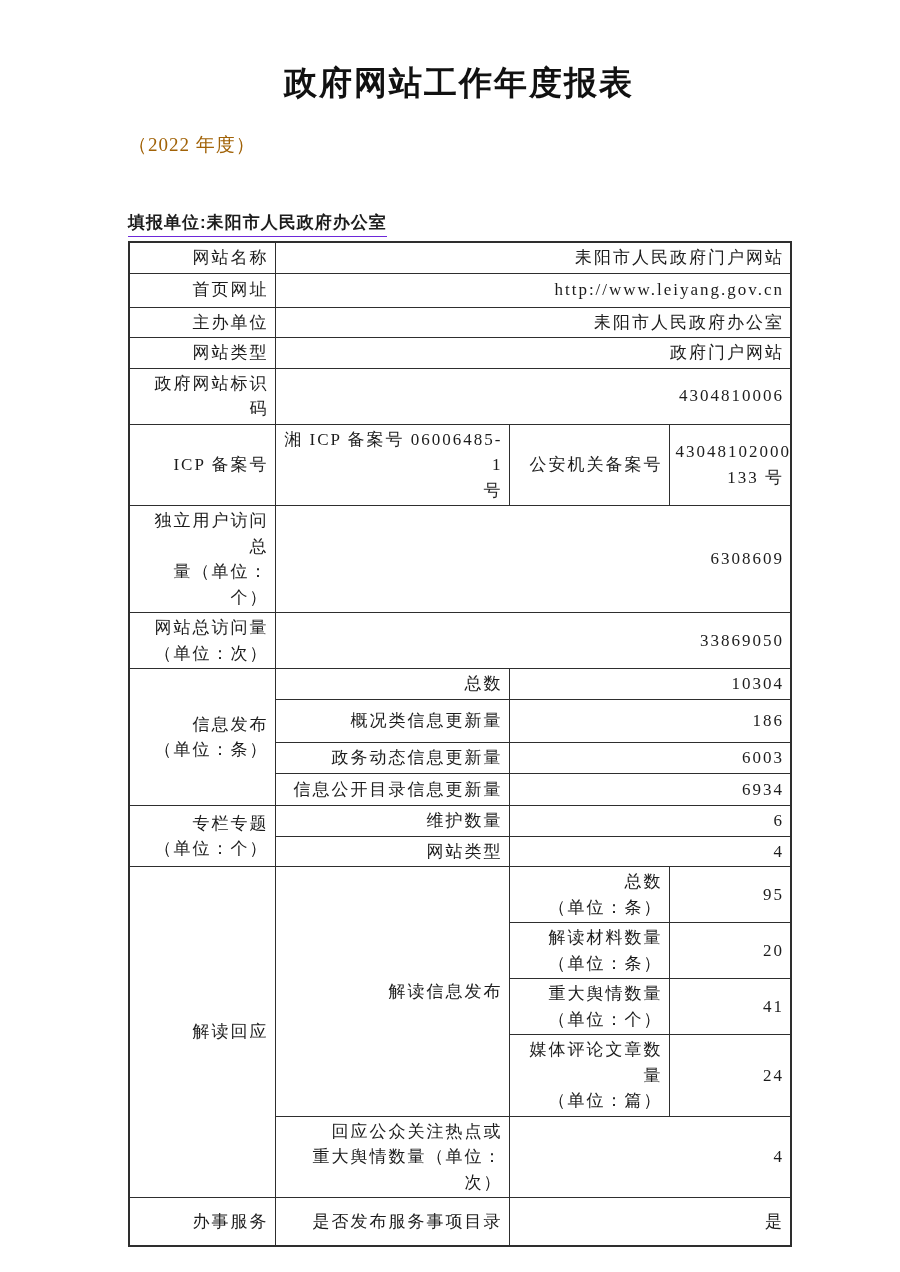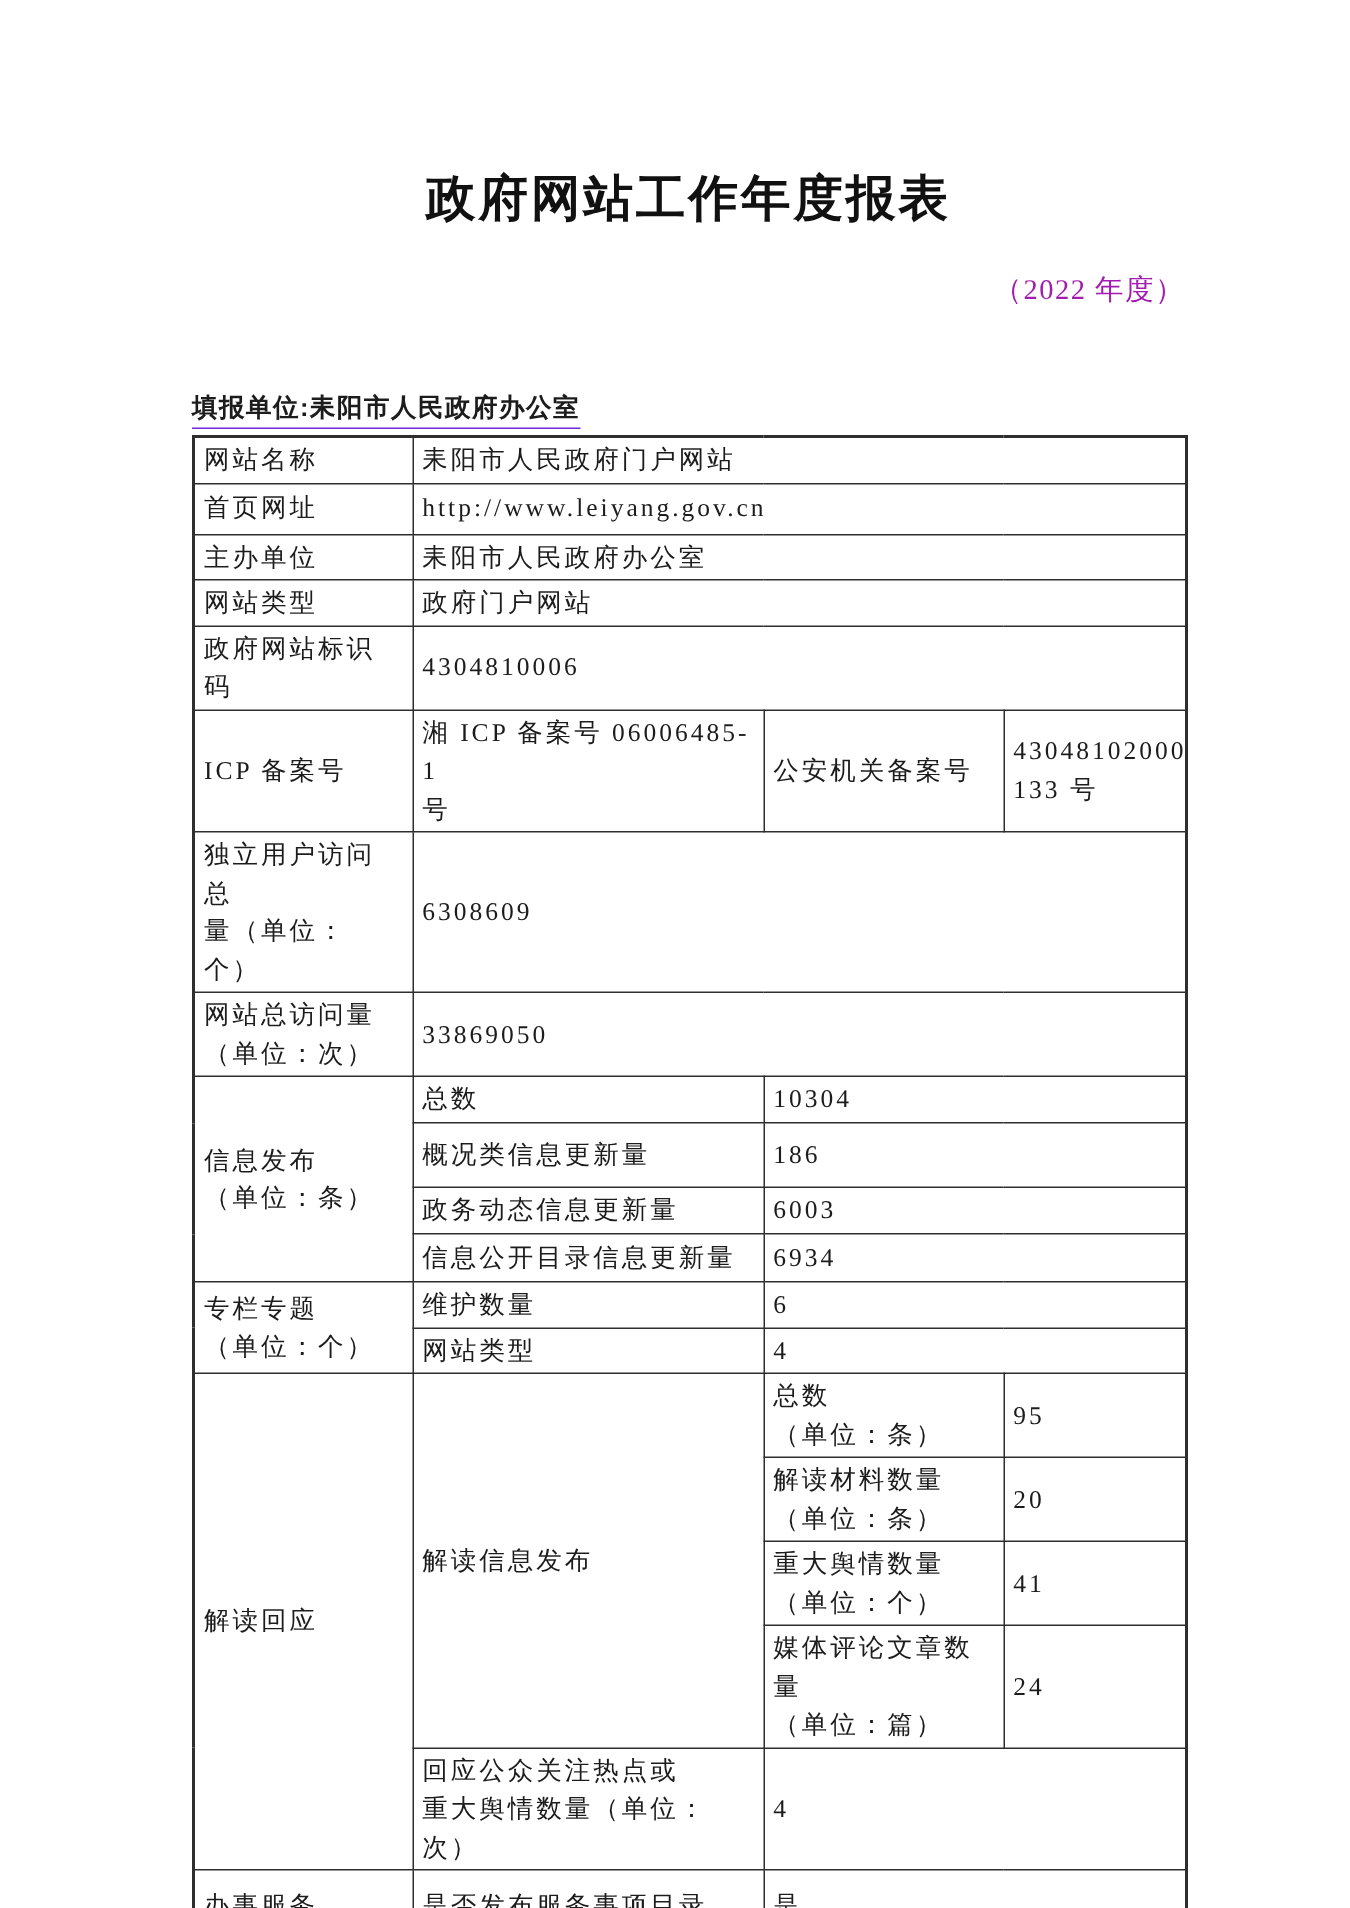--- a/index.html
+++ b/index.html
@@ -17,36 +17,36 @@
     overflow: hidden;
   }
   .content {
     position: absolute;
     left: 128px;
     top: 0;
     width: 662px;
   }
   .title {
     margin: 0;
-    padding-top: 113px;
+    padding-top: 64px;
     text-align: center;
     font-family: "Liberation Sans", "DejaVu Sans", sans-serif;
     font-weight: bold;
     font-size: 33px;
     letter-spacing: 2px;
     line-height: 38px;
     color: #111;
   }
   .subtitle {
     margin-top: 31px;
-    text-align: right;
+    text-align: left;
     font-size: 19px;
     letter-spacing: 1px;
     line-height: 23px;
-    color: #a21caf;
+    color: #a16207;
   }
   .unit-line {
     margin-top: 56px;
     font-size: 17px;
     line-height: 22px;
     letter-spacing: 1px;
   }
   .unit-line span {
     display: inline-block;
     font-family: "Liberation Sans", "DejaVu Sans", sans-serif;
@@ -56,21 +56,21 @@
   }
   table.report {
     margin-top: 4px;
     border-collapse: collapse;
     table-layout: fixed;
     width: 662px;
     border: 2px solid #2e2e2e;
   }
   table.report td {
     border: 1px solid #2e2e2e;
-    text-align: left;
+    text-align: right;
     vertical-align: middle;
     font-size: 17px;
     letter-spacing: 2px;
     line-height: 1.5;
     padding: 2px 6px;
     white-space: pre-line;
     color: #1c1c1c;
     overflow: hidden;
   }
   td.bottom-align {

